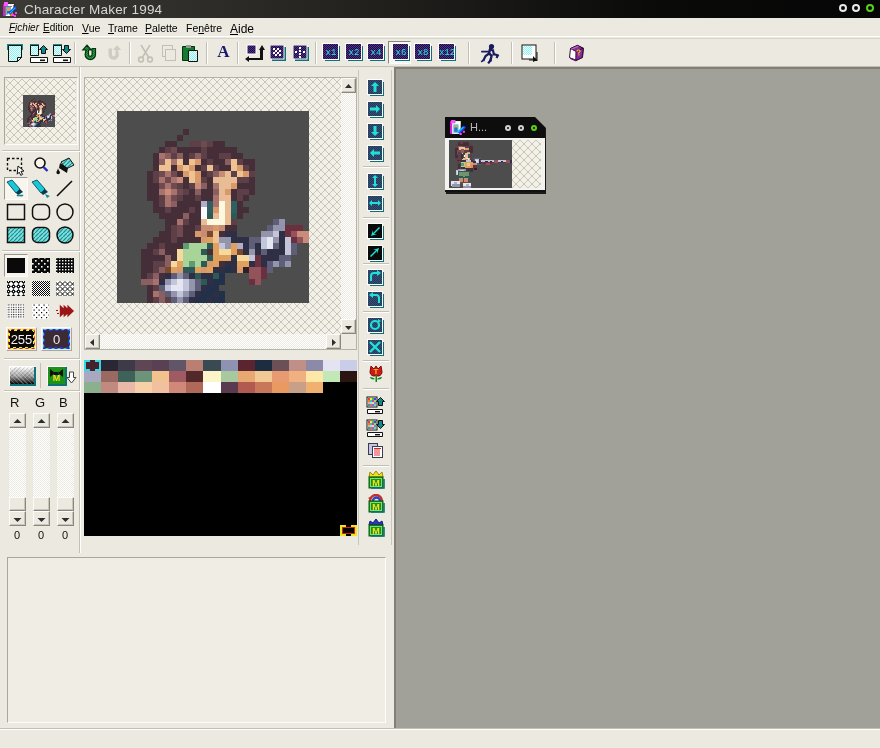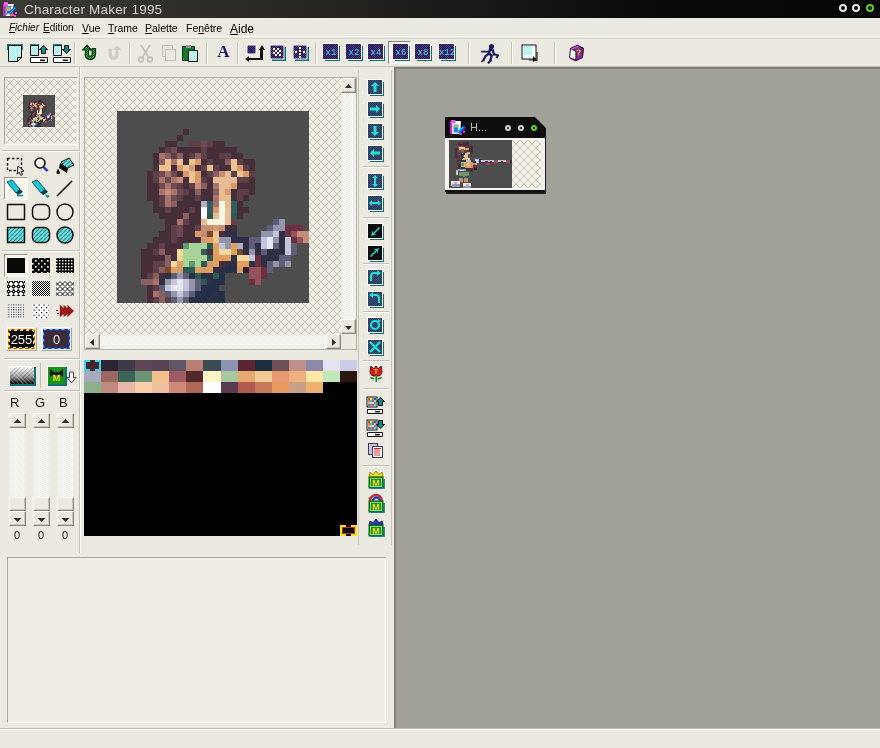--- a/index.html
+++ b/index.html
@@ -65,21 +65,21 @@
       <path fill="#58b8e8" d="M4 6h5v8H4z"></path>
       <path fill="#f0a030" d="M5 7h3v3H5z"></path>
       <path fill="#2878b8" d="M5 10h3v3H5z"></path>
       <path fill="#f08010" d="M8 11h3v4H8z"></path>
       <path fill="#1838e8" d="M13 5l2 2-7 7-2-2z"></path>
       <path fill="#00c8f8" d="M13 6.2l0.8 0.8-6 6-0.8-0.8z"></path>
       <path fill="#fff" d="M6 12l2 2-3 1z"></path>
       <path fill="#ff40ff" d="M10 13h2v2h-2zM13 11h2v2h-2zM12 14h2v2h-2z"></path>
     </svg>
 </div>
-<div class="abs" style="left:24px;top:2px;font-size:13.5px;color:#d6d6d4;letter-spacing:0.2px;">Character Maker 1995</div>
+<div class="abs" style="left:24px;top:2px;font-size:13.5px;color:#d6d6d4;letter-spacing:0.2px;">Character Maker 1994</div>
 <div class="abs" style="left:839px;top:4px;width:8px;height:8px;border:2px solid #e8e8e8;border-radius:50%;"></div>
 <div class="abs" style="left:852px;top:4px;width:8px;height:8px;border:2px solid #e8e8e8;border-radius:50%;"></div>
 <div class="abs" style="left:866px;top:4px;width:8px;height:8px;border:2px solid #5ad019;border-radius:50%;"></div>
 
 <div class="abs" style="left:0;top:18px;width:880px;height:19px;background:#eceae0;border-bottom:1px solid #fff;"></div>
 <div class="abs" style="left:9px;top:22px;font-size:10px;color:#000;font-style:italic;"><u>F</u>ichier</div>
 <div class="abs" style="left:43px;top:22px;font-size:10px;color:#000;"><u>E</u>dition</div>
 <div class="abs" style="left:82px;top:22px;font-size:10.5px;color:#000;"><u>V</u>ue</div>
 <div class="abs" style="left:108px;top:22px;font-size:10.5px;color:#000;"><u>T</u>rame</div>
 <div class="abs" style="left:145px;top:22px;font-size:10.5px;color:#000;"><u>P</u>alette</div>

